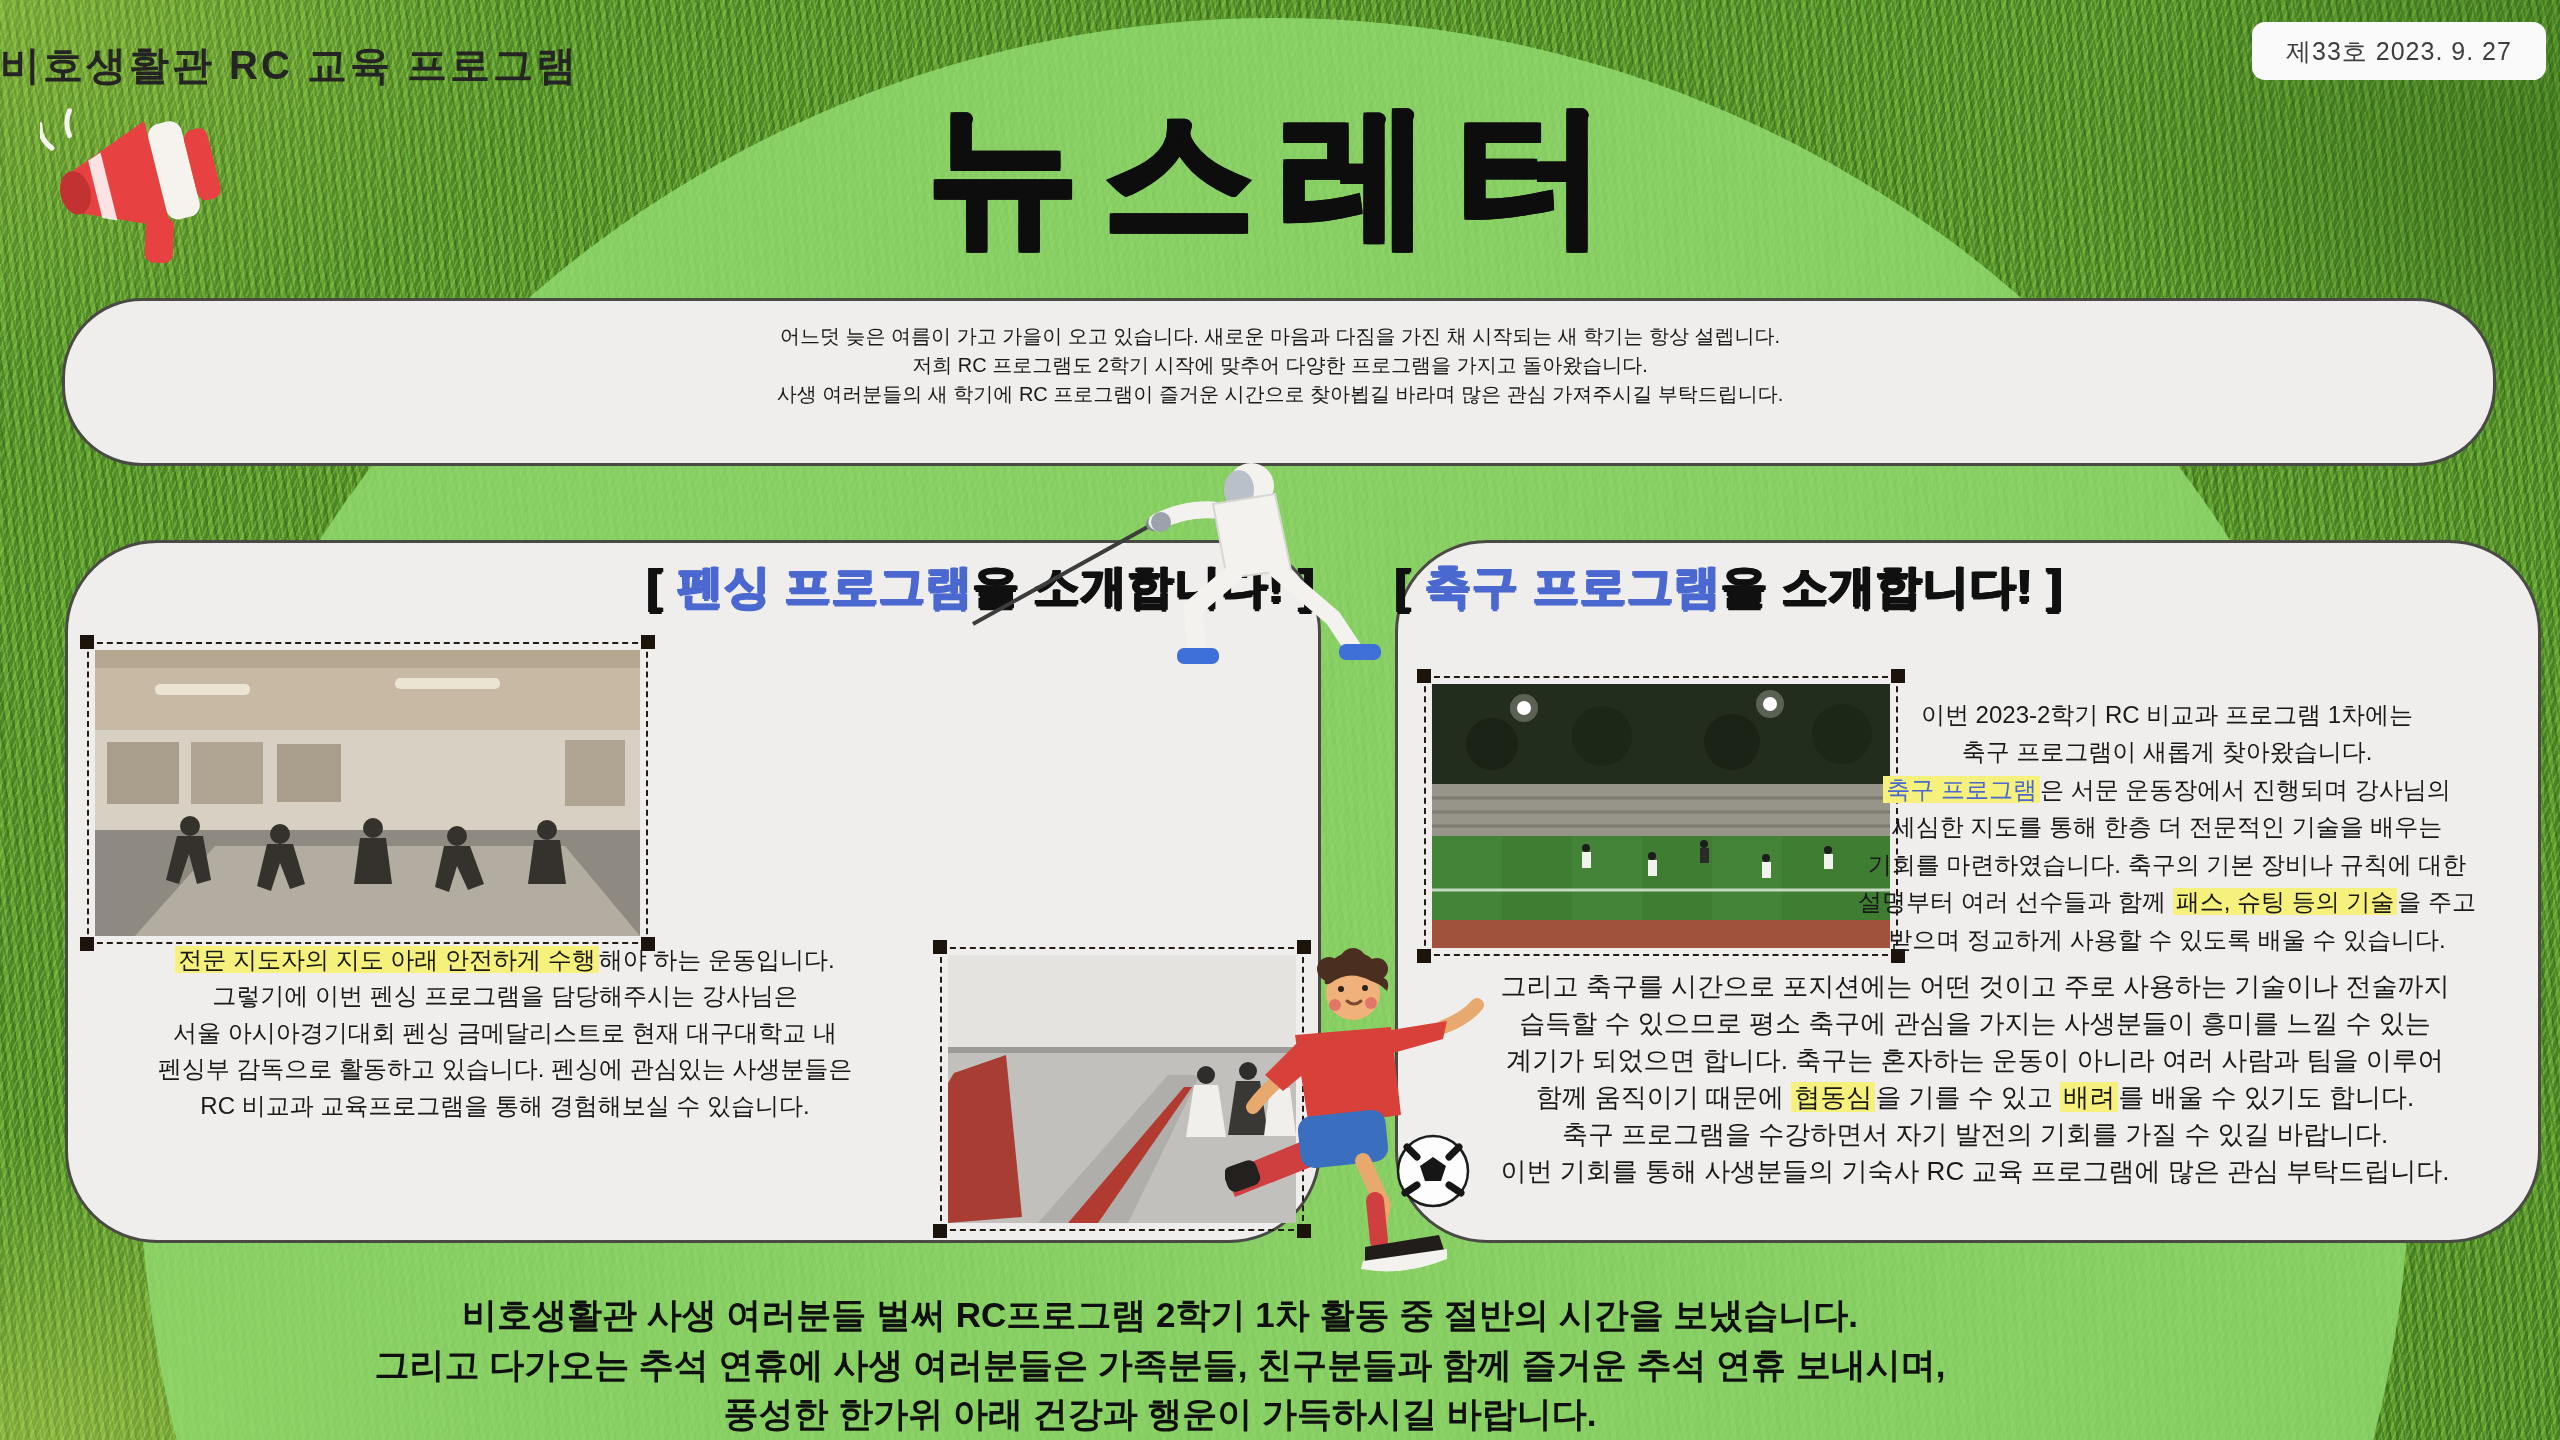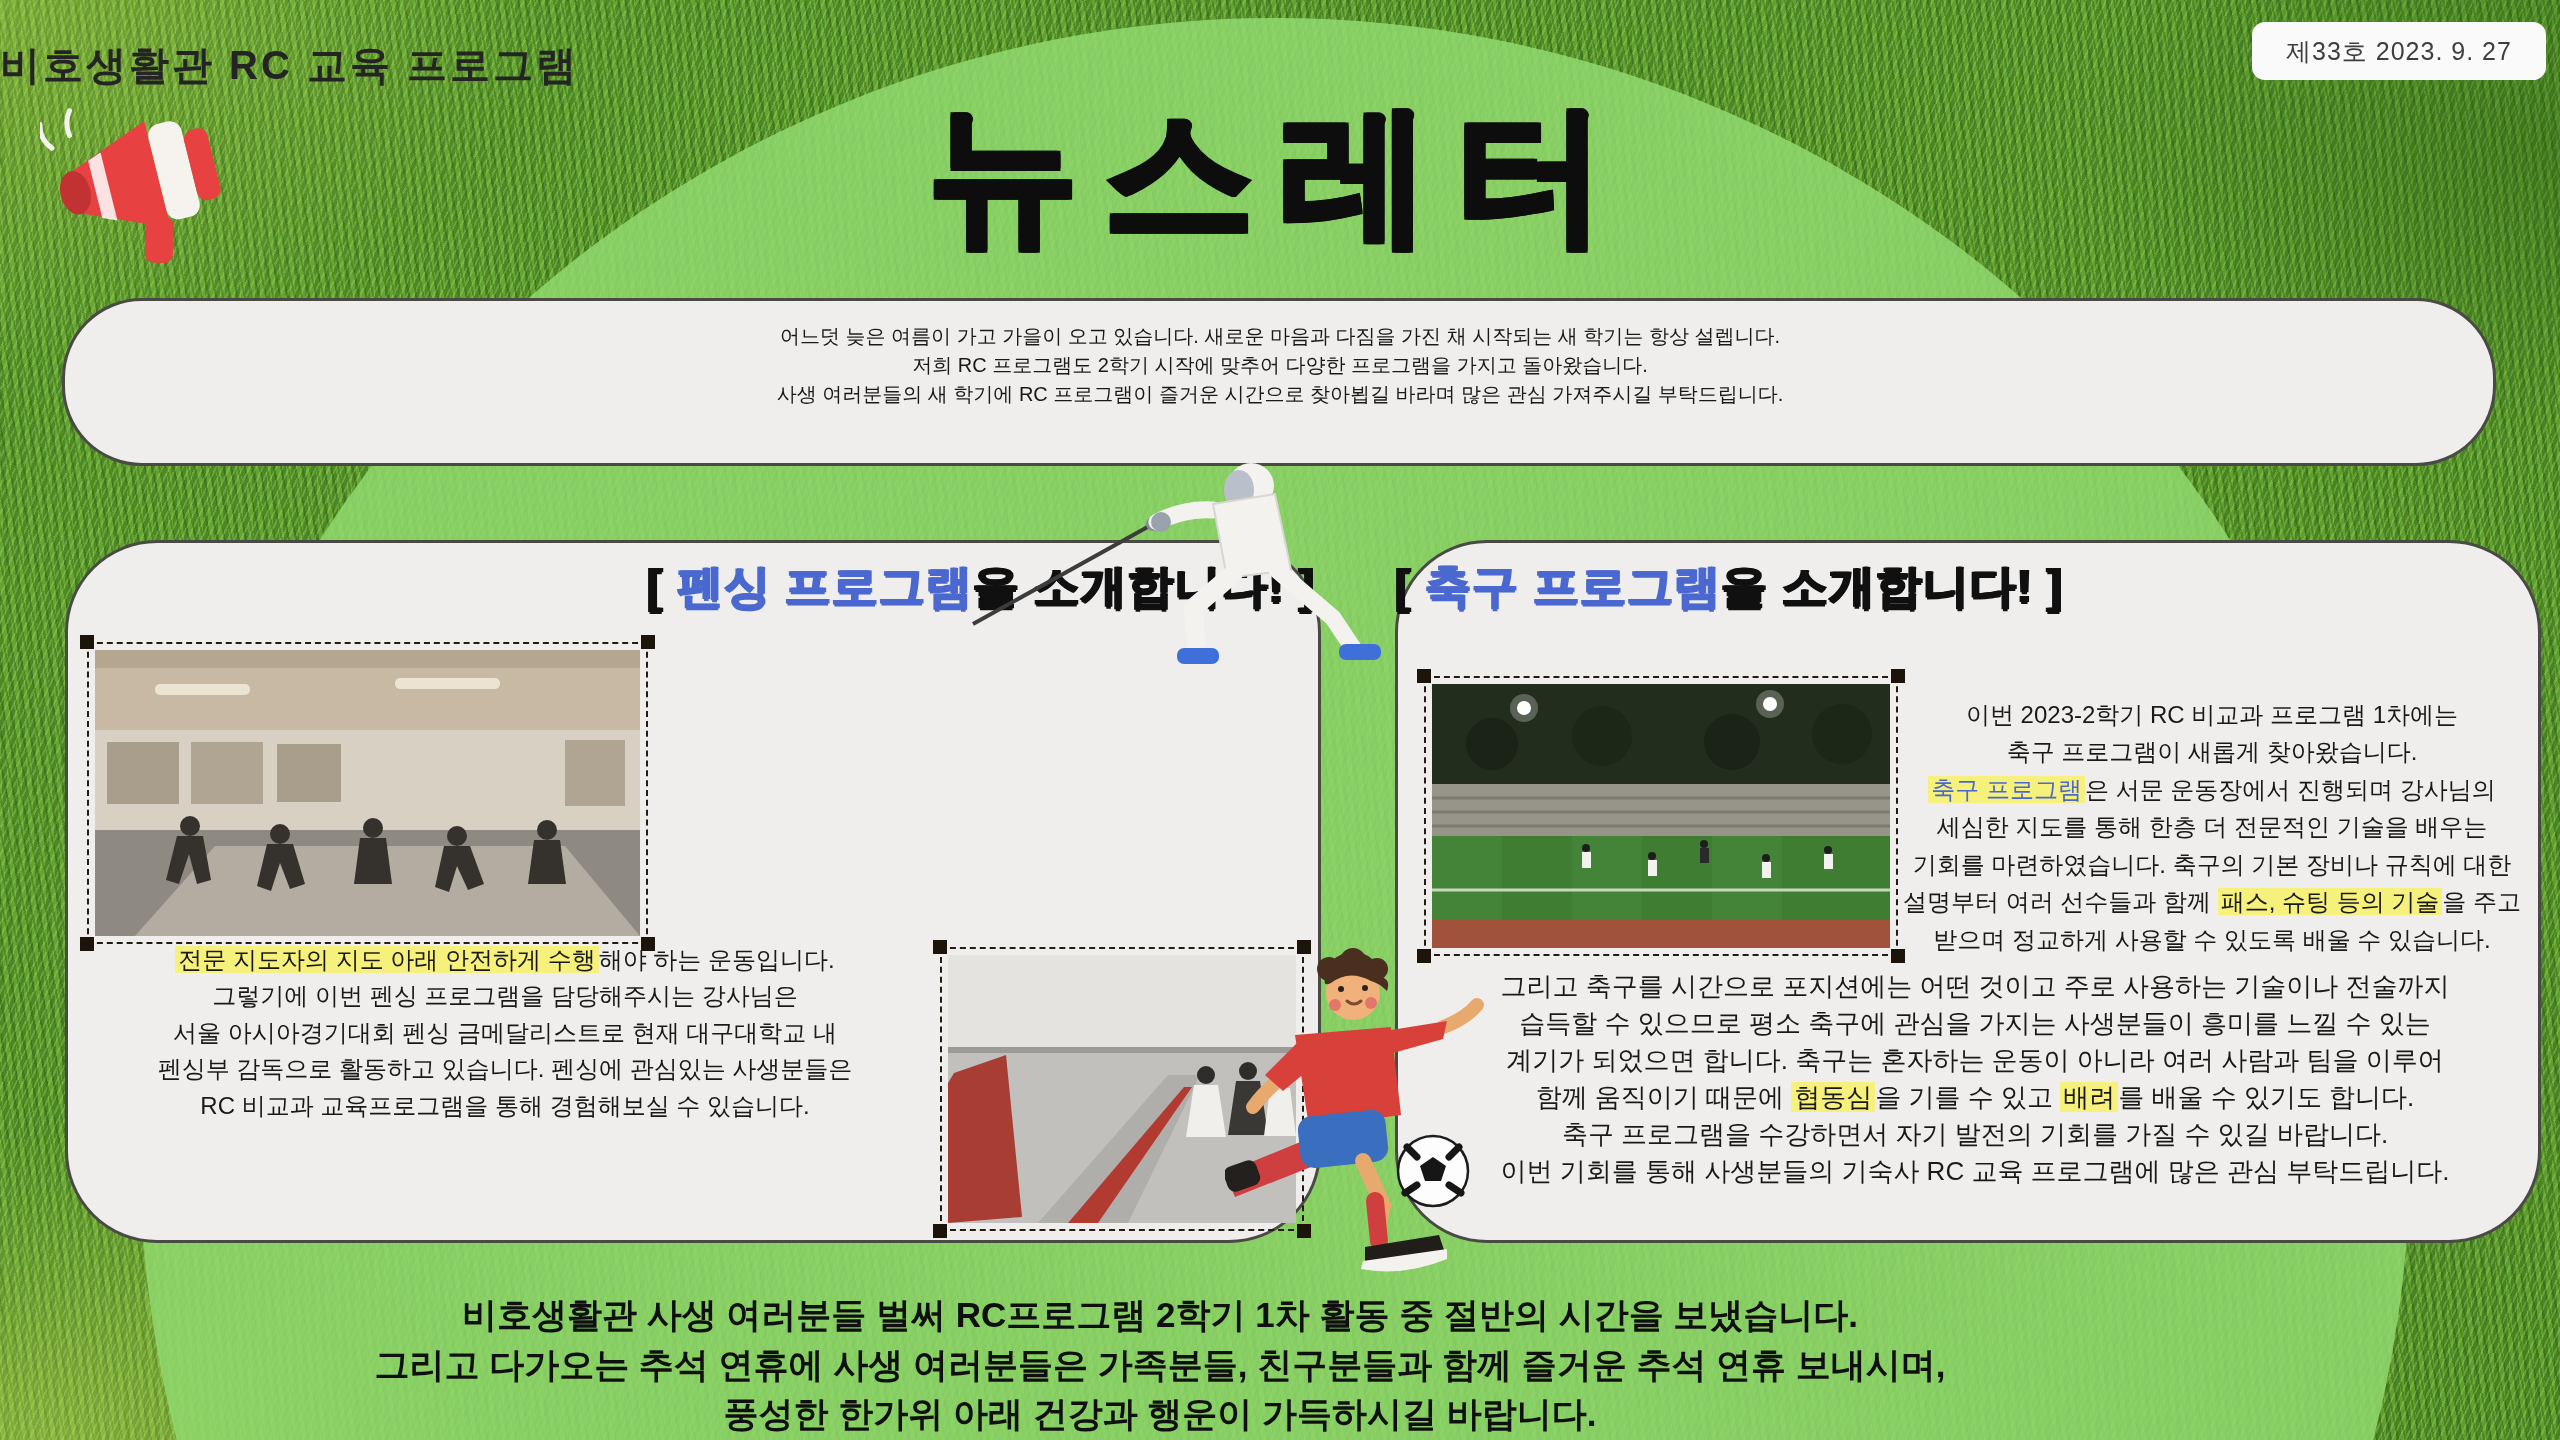--- a/index.html
+++ b/index.html
@@ -35,21 +35,21 @@
   .txt{white-space:pre;text-align:center;color:#191919;}
   #intro-text{left:66px;top:322px;width:2428px;font-size:20px;line-height:1.45;}
   .panel-title{font-size:46px;font-weight:900;letter-spacing:1px;color:#101010;
     text-shadow:1.5px 0 currentColor,-1.5px 0 currentColor,0 1.5px currentColor;}
   #fencing-title{left:65px;top:556px;width:1250px;text-align:right;}
   #soccer-title{left:1395px;top:556px;width:1140px;text-align:left;}
   .blue{color:#4a68cf;}
   .hl{background:#f6f07c;padding:0 3px;}
   #fencing-p1{left:625px;top:660px;width:680px;font-size:24px;line-height:1.58;}
   #fencing-p2{left:85px;top:942px;width:840px;font-size:24px;line-height:1.52;}
-  #soccer-p1{left:1882px;top:696px;width:660px;font-size:24px;line-height:1.56;}
+  #soccer-p1{left:1837px;top:696px;width:660px;font-size:24px;line-height:1.56;}
   #soccer-p2{left:1420px;top:968px;width:1110px;font-size:26px;line-height:1.42;}
   #outro-text{left:280px;top:1290px;width:1760px;font-size:35px;line-height:1.42;font-weight:700;color:#101010;}
   
   .photo{position:absolute;}
   .photo svg{display:block;}
   .frame{position:absolute;inset:-8px;border:2.5px dashed #241c12;pointer-events:none;}
   .handle{position:absolute;width:14px;height:14px;background:#1c130a;}
   .h-tl{left:-15px;top:-15px;} .h-tr{right:-15px;top:-15px;}
   .h-bl{left:-15px;bottom:-15px;} .h-br{right:-15px;bottom:-15px;}
 </style>

